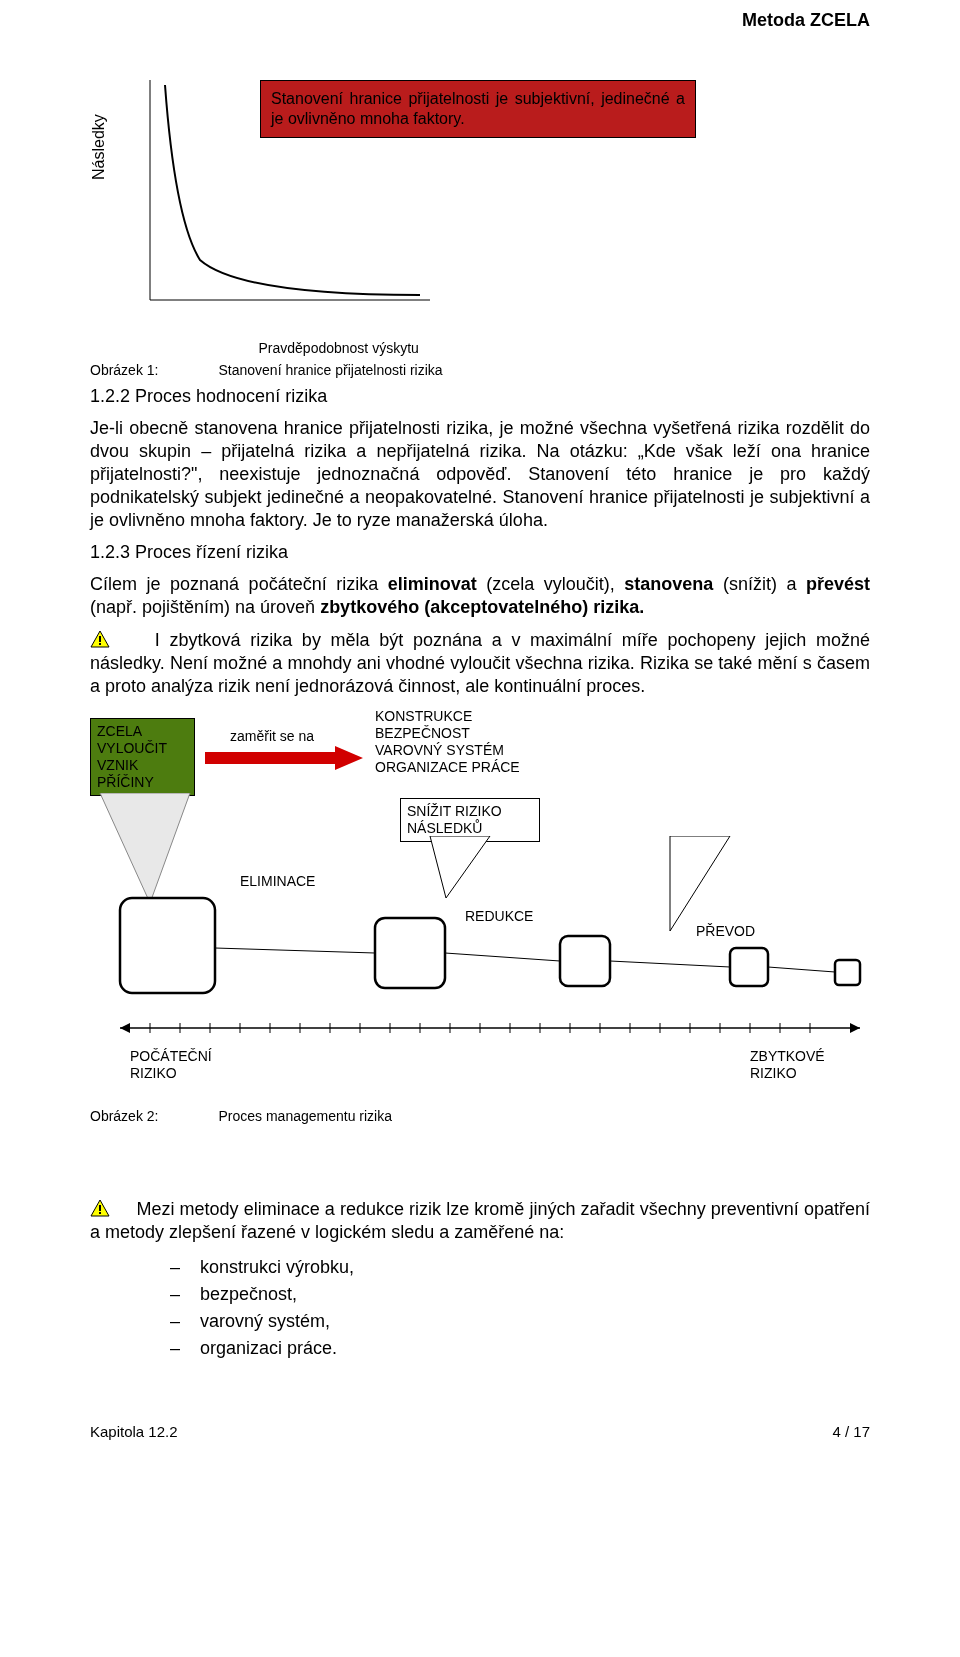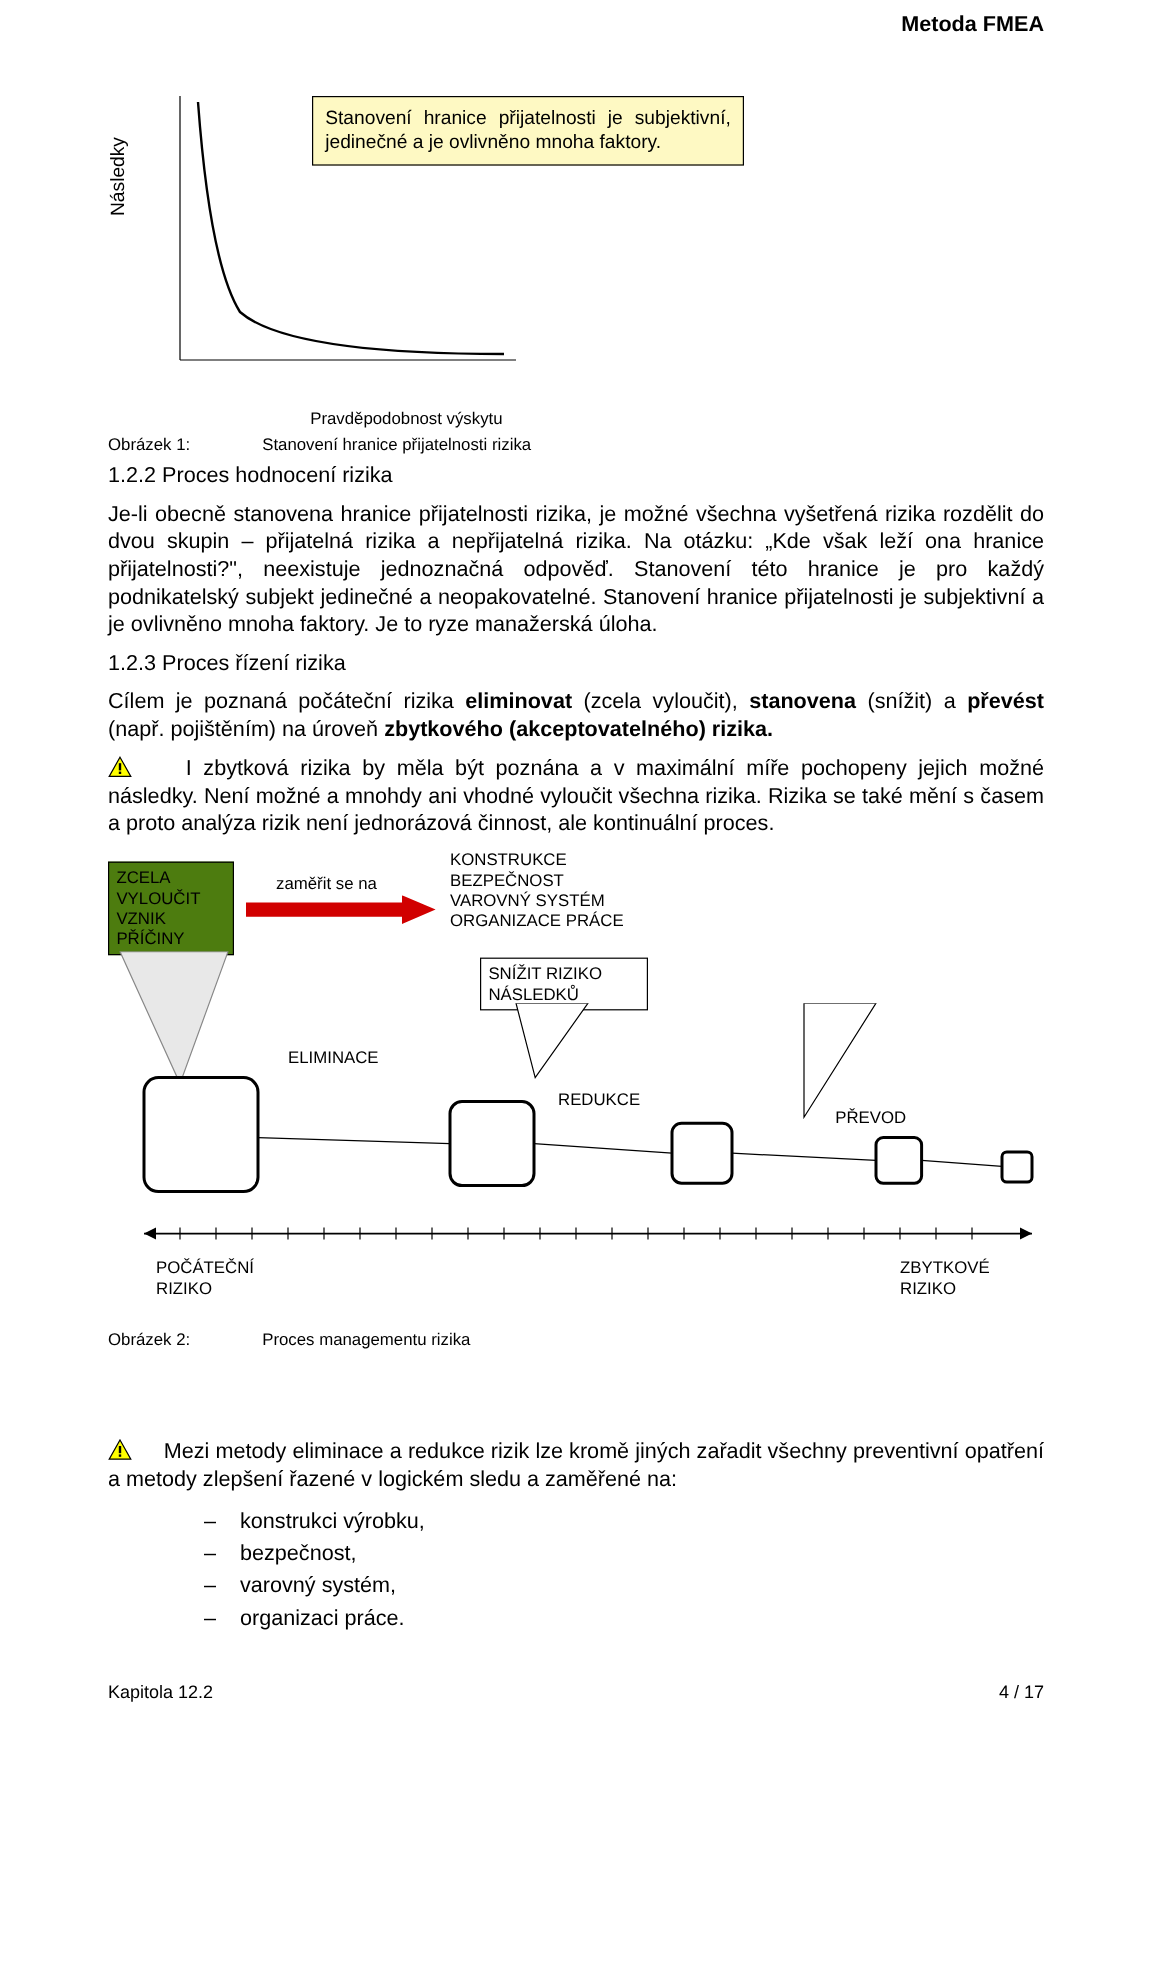--- a/index.html
+++ b/index.html
@@ -37,27 +37,27 @@
     position: absolute;
     left: 40px;
     top: 0;
     width: 310px;
     height: 250px;
   }
   .note-box {
     position: absolute;
     left: 170px;
     top: 10px;
-    width: 360px;
+    width: 436px;
     border: 1px solid #000;
     padding: 8px 10px;
     font-size: 16px;
     text-align: justify;
     line-height: 1.25;
-    background: #fef9c3;
+    background: #b91c1c;
   }
   .fig-caption-row {
     display: flex;
     gap: 60px;
     font-size: 14px;
     margin-bottom: 6px;
   }
   .fig-caption-row .left { white-space: nowrap; }
   .fig-caption-row .center { padding-left: 40px; }
   h3.sect {
@@ -101,38 +101,38 @@
   .box-grey { background: #4d7c0f; }
   .label-small {
     position: absolute;
     font-size: 14px;
     line-height: 1.2;
   }
   .footer {
     display: flex;
     justify-content: space-between;
     font-size: 15px;
-    margin-top: 40px;
+    margin-top: 61px;
   }
   ul.dashlist {
     list-style: none;
     font-size: 18px;
     line-height: 1.5;
     padding-left: 80px;
   }
   ul.dashlist li::before {
     content: "–";
     display: inline-block;
     width: 30px;
   }
 </style>
 </head>
 <body>
 
-<div class="header-right">Metoda FMEA</div>
+<div class="header-right">Metoda ZCELA</div>
 
 <div class="chart-area">
   <div class="yaxis-label">Následky</div>
   <div class="graph-box">
     <svg viewBox="0 0 310 250" width="310" height="250">
       <line x1="20" y1="10" x2="20" y2="230" stroke="#000" stroke-width="1"></line>
       <line x1="20" y1="230" x2="300" y2="230" stroke="#000" stroke-width="1"></line>
       <path d="M 35 15 Q 45 150 70 190 Q 110 225 290 225" stroke="#000" stroke-width="2" fill="none"></path>
     </svg>
   </div>

